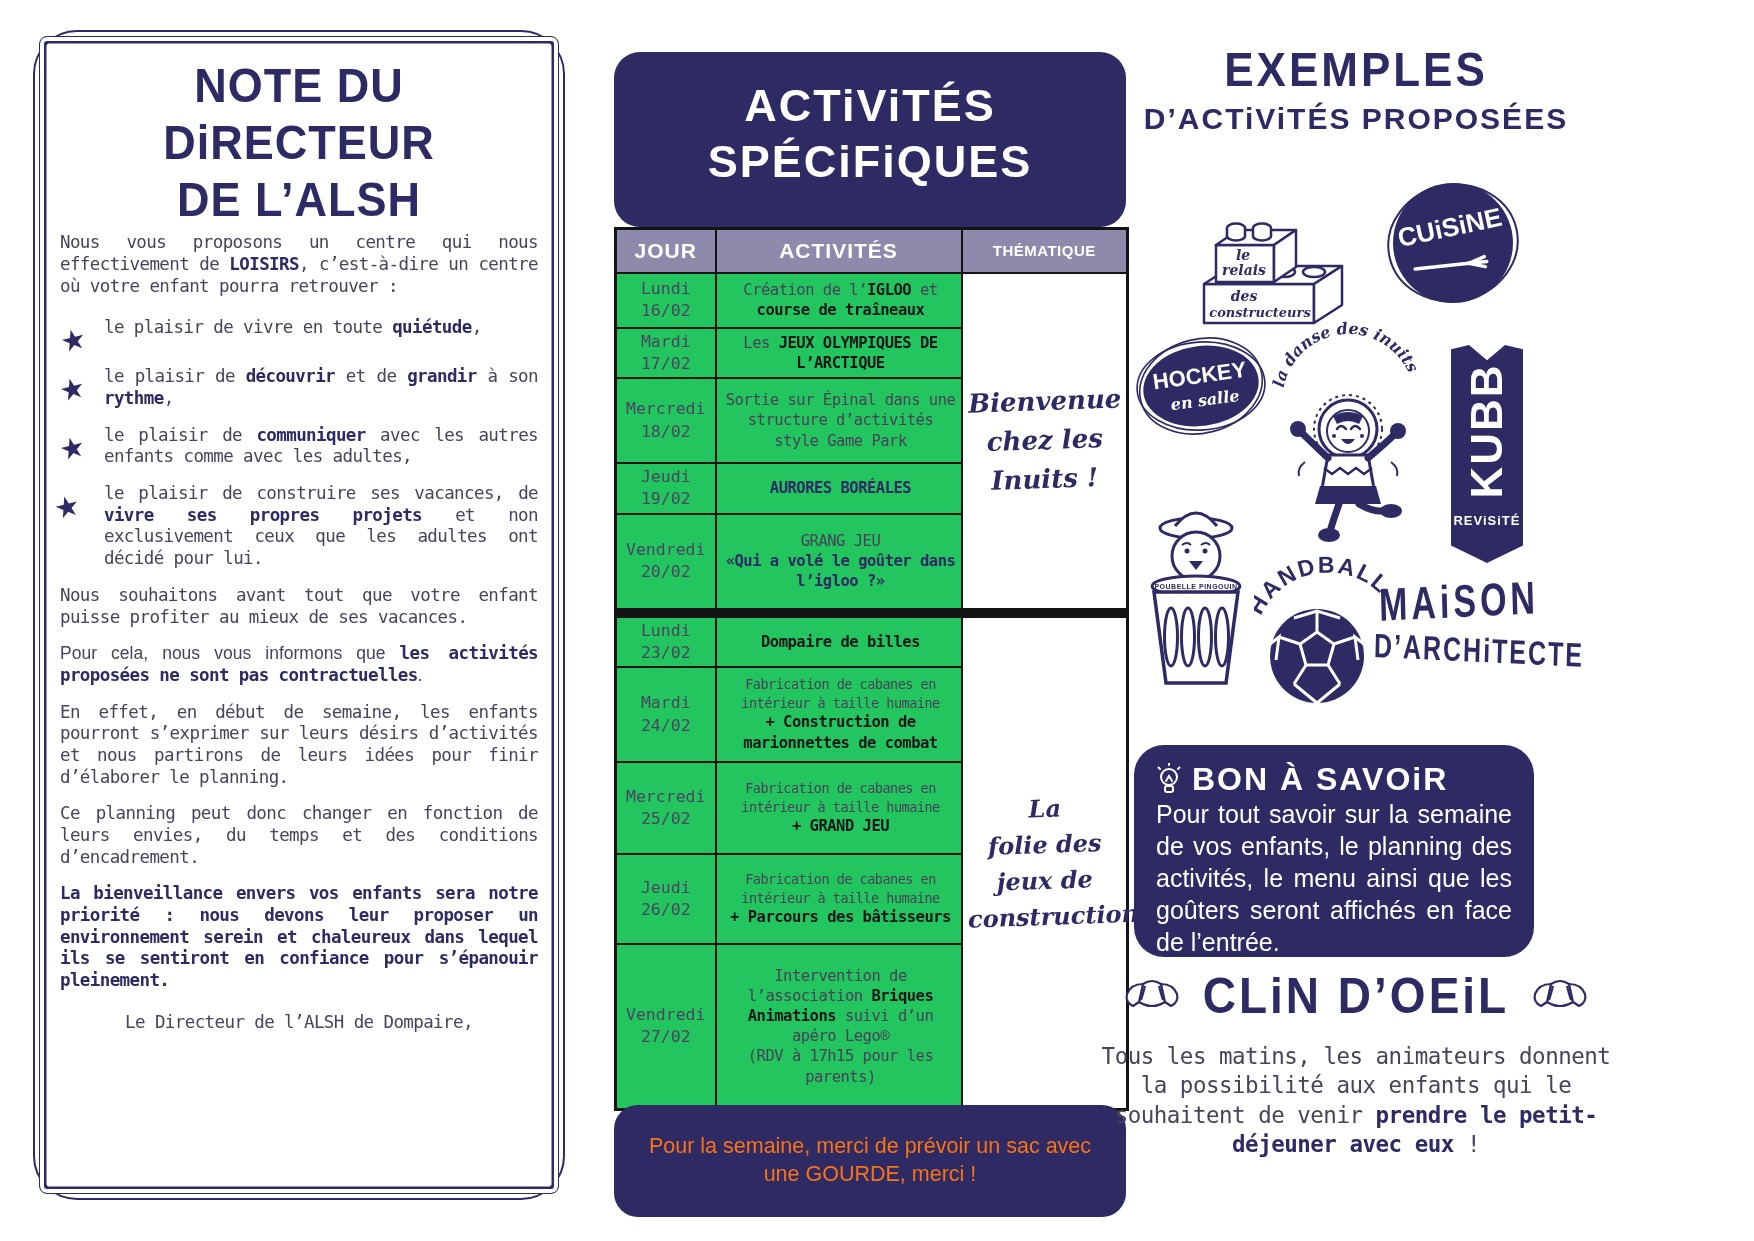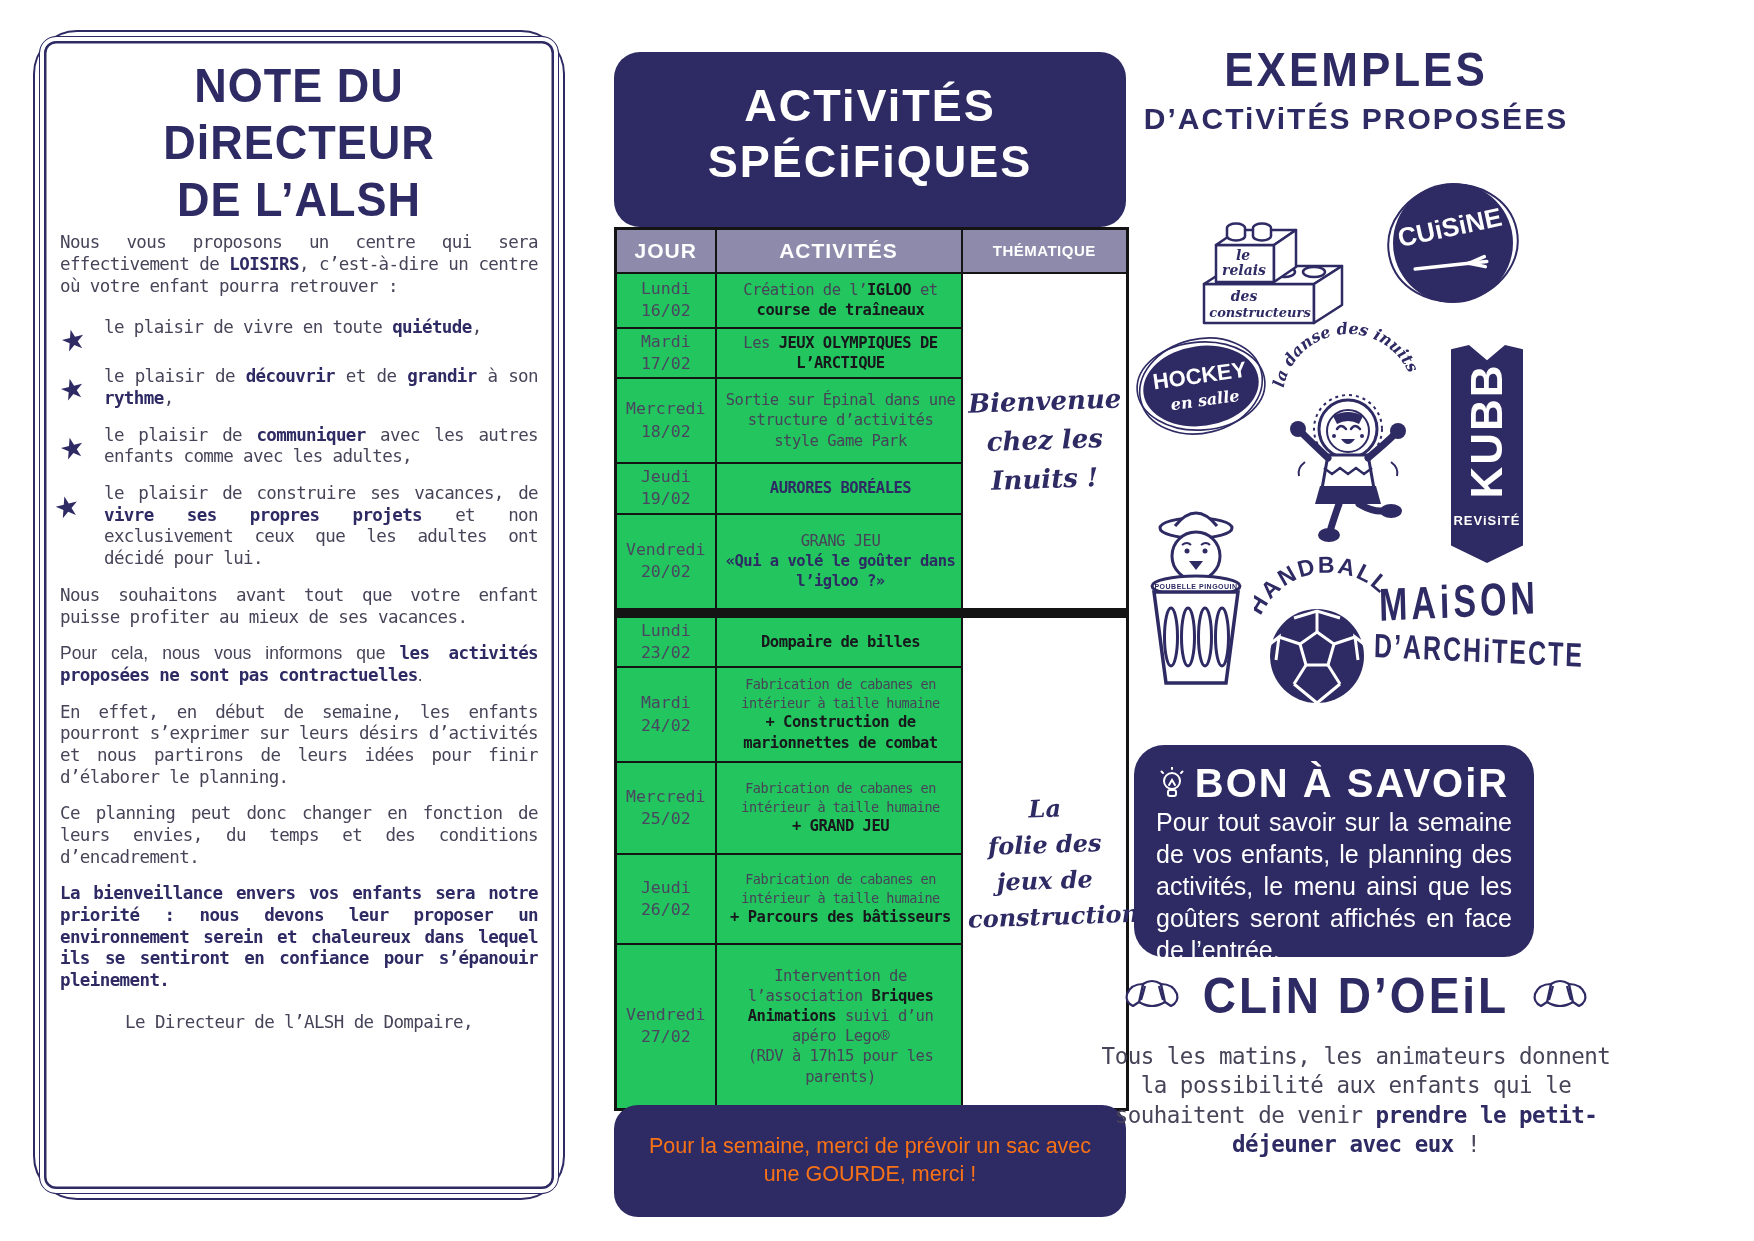--- a/index.html
+++ b/index.html
@@ -5,21 +5,21 @@
   html,body{margin:0;padding:0;background:#ffffff;}
   .page{position:relative;width:1754px;height:1241px;background:#ffffff;overflow:hidden;
         font-family:"DejaVu Sans Mono",monospace;color:#474358;}
   .seg-a{font-weight:bold;color:#2e2a63;}
   .seg-b{font-weight:bold;color:#17171c;}
   .print{font-family:"Liberation Sans",sans-serif;font-weight:700;}
 
   
   .left-panel{position:absolute;left:33px;top:30px;width:532px;height:1170px;
               border:2px solid #2e2a63;border-radius:44px;padding:4px;box-sizing:border-box;}
-  .left-inner{width:100%;height:100%;box-sizing:border-box;border:1.5px solid #2e2a63;border-radius:17px;
+  .left-inner{width:100%;height:100%;box-sizing:border-box;border:1.5px solid #2e2a63;border-radius:8px;
               box-shadow:inset 0 0 0 4px #ffffff, inset 0 0 0 6.5px #2e2a63;
               padding:14px 20px 10px 20px;overflow:hidden;}
   .note-title{margin:12px 0 10px 0;text-align:center;color:#2e2a63;font-size:45px;line-height:1.18;
               letter-spacing:1px;transform:scaleY(1.08);}
   .left-body p{margin:0 0 15px 0;font-size:17.5px;line-height:1.24;text-align:justify;letter-spacing:-0.6px;}
   .p-cond{font-family:"Liberation Sans",sans-serif;font-size:19.5px;letter-spacing:0 !important;}
   .p-cond .seg-a{font-family:"DejaVu Sans Mono",monospace;font-size:17.5px;letter-spacing:-0.6px;}
   .bullets{list-style:none;margin:20px 0 4px 0;padding:0;}
   .bullets li{display:flex;margin:0 0 15px 0;}
   .star{flex:0 0 44px;font-size:40px;line-height:0.85;color:#2e2a63;transform:rotate(-14deg);}
@@ -57,22 +57,22 @@
   
   .right{position:absolute;left:1036px;top:30px;width:640px;height:1180px;}
   .ex-title{margin:14px 0 0 0;text-align:center;color:#2e2a63;}
   .ex-title .l1{font-size:44px;letter-spacing:3px;transform:scaleY(1.1);display:block;
                 font-family:"Liberation Sans",sans-serif;font-weight:700;}
   .ex-title .l2{font-size:30px;letter-spacing:2px;display:block;margin-top:8px;
                 font-family:"Liberation Sans",sans-serif;font-weight:700;}
   .sticker{position:absolute;}
   .know-box{position:absolute;left:98px;top:715px;width:400px;height:212px;background:#2e2a63;border-radius:30px;
             box-sizing:border-box;padding:16px 22px 0 22px;}
-  .know-title{display:flex;align-items:center;justify-content:center;gap:10px;color:#ffffff;
-              font-family:"Liberation Sans",sans-serif;font-weight:700;font-size:40px;letter-spacing:2px;}
+  .know-title{display:flex;align-items:center;justify-content:flex-start;gap:10px;color:#ffffff;
+              font-family:"Liberation Sans",sans-serif;font-weight:700;font-size:32px;letter-spacing:2px;}
   .know-body{color:#ffffff;font-family:"Liberation Sans",sans-serif;font-size:25px;
              line-height:1.28;text-align:justify;}
   .clin-row{position:absolute;left:0;top:938px;width:640px;display:flex;align-items:center;justify-content:center;gap:22px;}
   .clin-title{color:#2e2a63;font-size:46px;letter-spacing:3px;font-family:"Liberation Sans",sans-serif;
               font-weight:700;transform:scaleY(1.1);}
   .clin-text{position:absolute;left:60px;top:1012px;width:520px;margin:0;text-align:center;
              font-size:22.5px;line-height:1.3;letter-spacing:-0.5px;}
 
   svg text{font-family:"Liberation Sans",sans-serif;}
   svg .svg-hand{font-family:"DejaVu Serif",serif;font-style:italic;font-weight:700;}
@@ -82,21 +82,21 @@
 
 <div class="page">
 
   <section class="left-panel">
     <div class="left-inner">
       <h1 class="note-title print">
         <span>NOTE DU DiRECTEUR</span><br>
         <span>DE L’ALSH</span>
       </h1>
       <div class="left-body">
-        <p><span>Nous vous proposons un centre qui sera effectivement de </span><span class="seg-a">LOISIRS</span><span>, c’est-à-dire un centre où votre enfant pourra retrouver :</span></p>
+        <p><span>Nous vous proposons un centre qui nous effectivement de </span><span class="seg-a">LOISIRS</span><span>, c’est-à-dire un centre où votre enfant pourra retrouver :</span></p>
         <ul class="bullets">
           <li>
             <span class="star">★</span>
             <p><span>le plaisir de vivre en toute </span><span class="seg-a">quiétude</span><span>,</span></p>
           </li>
           <li>
             <span class="star">★</span>
             <p><span>le plaisir de </span><span class="seg-a">découvrir</span><span> et de </span><span class="seg-a">grandir</span><span> à son </span><span class="seg-a">rythme</span><span>,</span></p>
           </li>
           <li>

